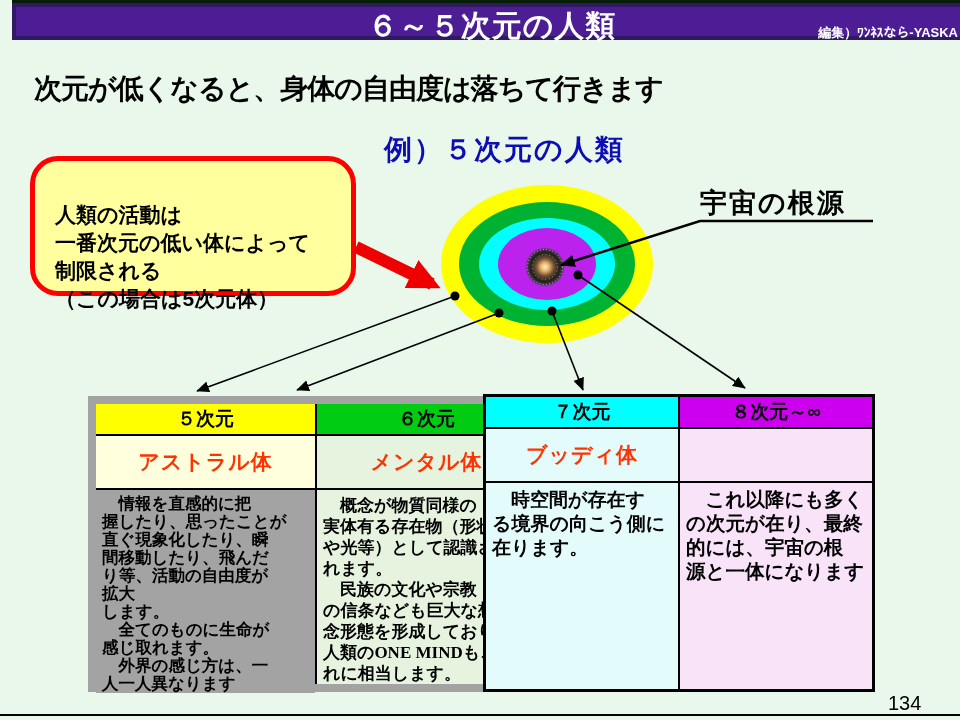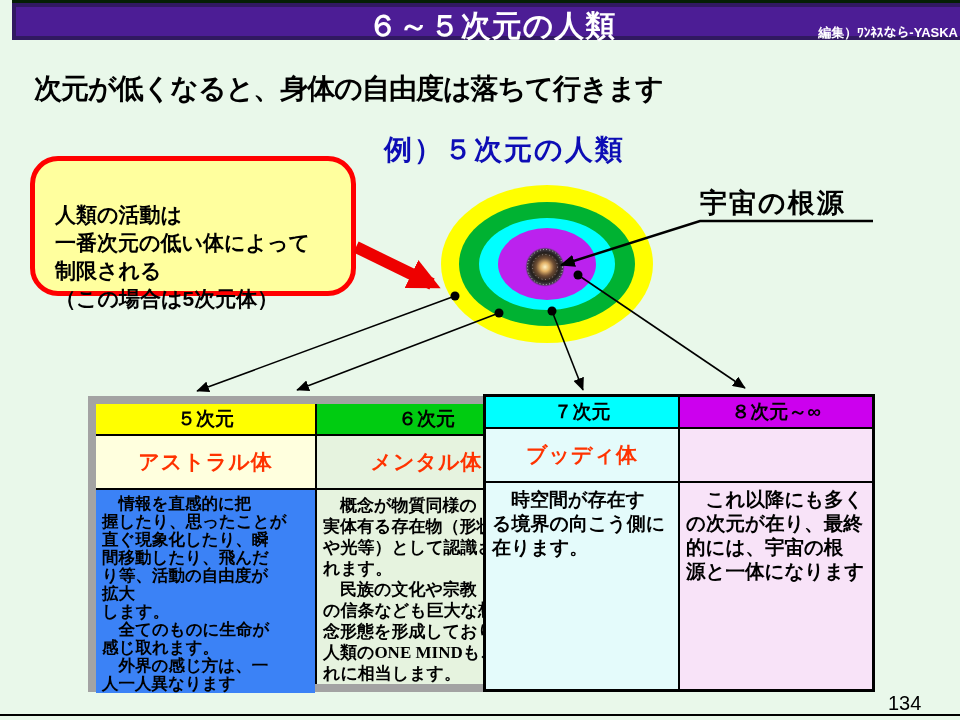--- a/index.html
+++ b/index.html
@@ -145,21 +145,21 @@
     <line x1="455" y1="296" x2="197" y2="391" stroke="#000" stroke-width="1.6" marker-end="url(#bhead)"></line>
     <line x1="499" y1="313" x2="297" y2="390" stroke="#000" stroke-width="1.6" marker-end="url(#bhead)"></line>
     <line x1="552" y1="311" x2="583" y2="390" stroke="#000" stroke-width="1.6" marker-end="url(#bhead)"></line>
     <line x1="578" y1="275" x2="745" y2="388" stroke="#000" stroke-width="1.6" marker-end="url(#bhead)"></line>
   </svg>
 
   <div class="tbl tbl-left">
     <div class="col divider">
       <div class="cell-dim" style="background-color: rgb(255, 255, 0);">５次元</div>
       <div class="cell-name" style="background-color: rgb(255, 255, 222);">アストラル体</div>
-      <div class="cell-body body-5d" style="background-color: #3b82f6;">　情報を直感的に把
+      <div class="cell-body body-5d" style="background-color: #a3a3a3;">　情報を直感的に把
 握したり、思ったことが
 直ぐ現象化したり、瞬
 間移動したり、飛んだ
 り等、活動の自由度が
 拡大
 します。
 　全てのものに生命が
 感じ取れます。
 　外界の感じ方は、一
 人一人異なります</div>

